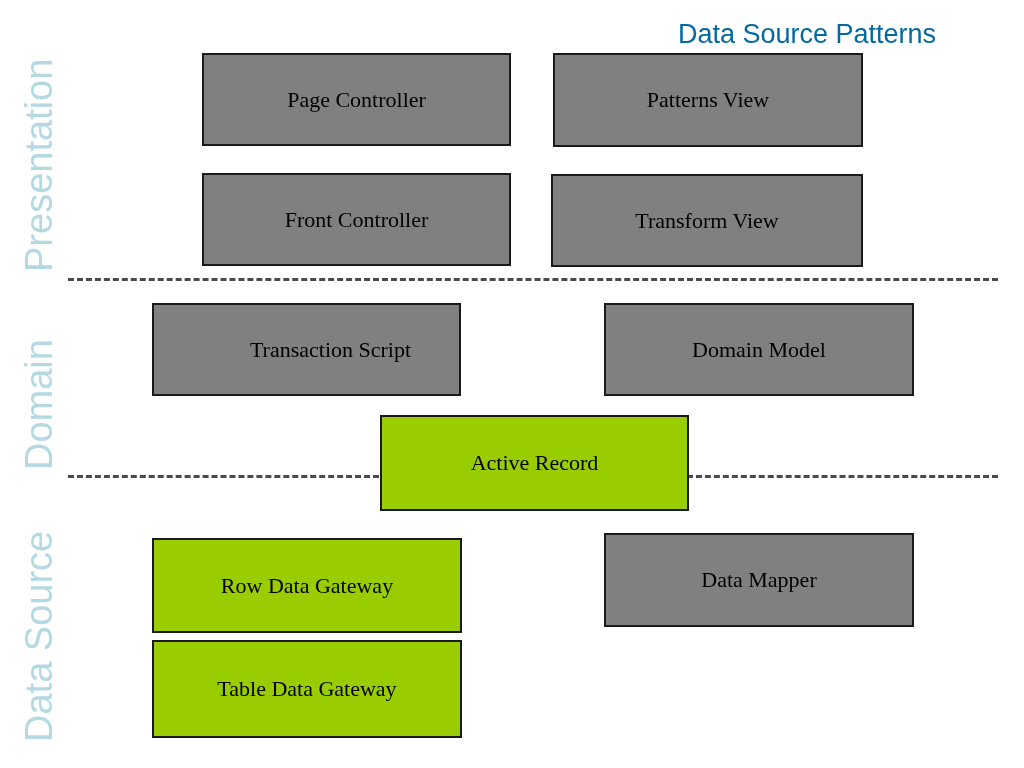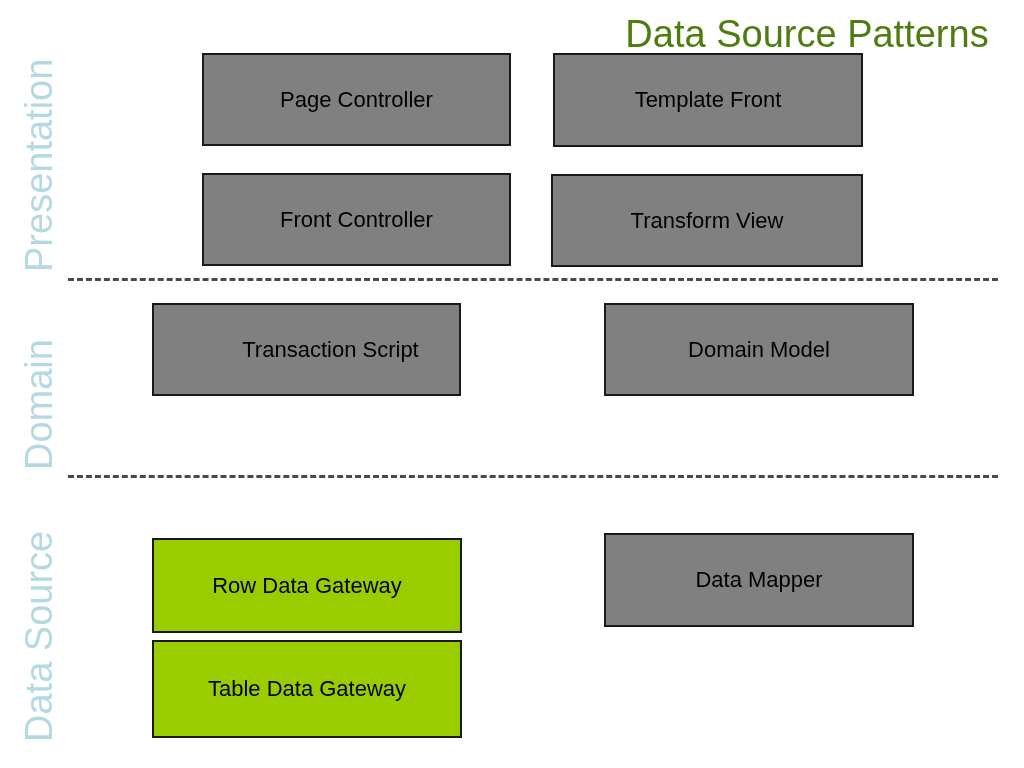--- a/index.html
+++ b/index.html
@@ -18,23 +18,23 @@
     overflow: hidden;
   }
 
   
   .slide-title {
     position: absolute;
     left: 612px;
     top: 14px;
     width: 390px;
     text-align: center;
-    font-size: 38px;
+    font-size: 27px;
     line-height: 40px;
-    color: #4d7c0f;
+    color: #0369a1;
     font-family: "Liberation Sans", sans-serif;
     white-space: nowrap;
   }
 
   
   .band-label {
     position: absolute;
     color: #B4D9E2;
     font-size: 38px;
     line-height: 42px;
@@ -55,21 +55,21 @@
   
   .pattern-box {
     position: absolute;
     box-sizing: border-box;
     border: 2px solid #1a1a1a;
     display: flex;
     align-items: center;
     justify-content: center;
     color: #000000;
     font-size: 22px;
-    font-family: Liberation Sans, sans-serif;
+    font-family: Liberation Serif, serif;
     text-align: center;
     white-space: nowrap;
   }
   .box-gray  { background: #808080; }
   .box-green { background: #9ACD00; }
 </style>
 </head>
 <body>
 
 <div id="canvas">
@@ -81,30 +81,31 @@
   <div class="band-label" style="left: 18px; top: 470px;">Domain</div>
 
   <div class="band-label" style="left: 18px; top: 742px;">Data Source</div>
 
   <div class="separator" style="left: 68px; top: 278px; width: 930px;"></div>
 
   <div class="separator" style="left: 68px; top: 475px; width: 930px;"></div>
 
   <div class="pattern-box box-gray" style="left: 202px; top: 53px; width: 309px; height: 93px;">Page Controller</div>
 
-  <div class="pattern-box box-gray" style="left: 553px; top: 53px; width: 310px; height: 94px;">Template Front</div>
+  <div class="pattern-box box-gray" style="left: 553px; top: 53px; width: 310px; height: 94px;">Patterns View</div>
 
   <div class="pattern-box box-gray" style="left: 551px; top: 174px; width: 312px; height: 93px;">Transform View</div>
 
   <div class="pattern-box box-gray" style="left: 202px; top: 173px; width: 309px; height: 93px;">Front Controller</div>
 
   <div class="pattern-box box-gray" style="left: 152px; top: 303px; width: 309px; height: 93px; padding-left: 48px;">Transaction Script</div>
 
   <div class="pattern-box box-gray" style="left: 604px; top: 303px; width: 310px; height: 93px;">Domain Model</div>
 
+  <div class="pattern-box box-green" style="left: 380px; top: 415px; width: 309px; height: 96px;">Active Record</div>
 
   <div class="pattern-box box-green" style="left: 152px; top: 530px; width: 310px; height: 95px; margin-top: 8px;">Row Data Gateway</div>
 
   <div class="pattern-box box-gray" style="left: 604px; top: 533px; width: 310px; height: 94px;">Data Mapper</div>
 
   <div class="pattern-box box-green" style="left: 152px; top: 640px; width: 310px; height: 98px;">Table Data Gateway</div>
 
 </div>
 
 </body></html>

